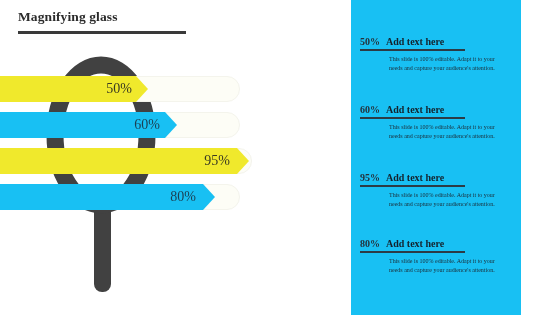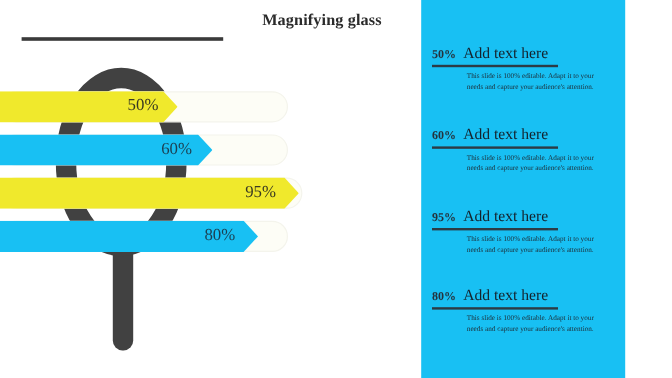--- a/index.html
+++ b/index.html
@@ -30,21 +30,20 @@
     width: 300px;
   }
   #page-title {
     font-family: "Liberation Serif", serif;
     font-size: 13.5px;
     font-weight: bold;
     color: #2b2b2b;
     letter-spacing: 0.1px;
     line-height: 16px;
     white-space: nowrap;
-    text-align: right;
   }
   #title-rule {
     margin-top: 6px;
     width: 168px;
     height: 3px;
     background: #3a3a3a;
   }
 
   
   #magnifier {
@@ -124,22 +123,22 @@
     font-family: "Liberation Serif", serif;
     font-size: 10px;
     font-weight: bold;
     color: #25323c;
     width: 26px;
     flex: 0 0 26px;
     white-space: nowrap;
   }
   .panel-title {
     font-family: "Liberation Serif", serif;
-    font-size: 13px;
-    font-weight: normal;
+    font-size: 10px;
+    font-weight: bold;
     color: #14222c;
     white-space: nowrap;
   }
   .panel-rule {
     margin-top: 2px;
     margin-left: 9px;
     width: 105px;
     height: 1.6px;
     background: #2c3b45;
   }

